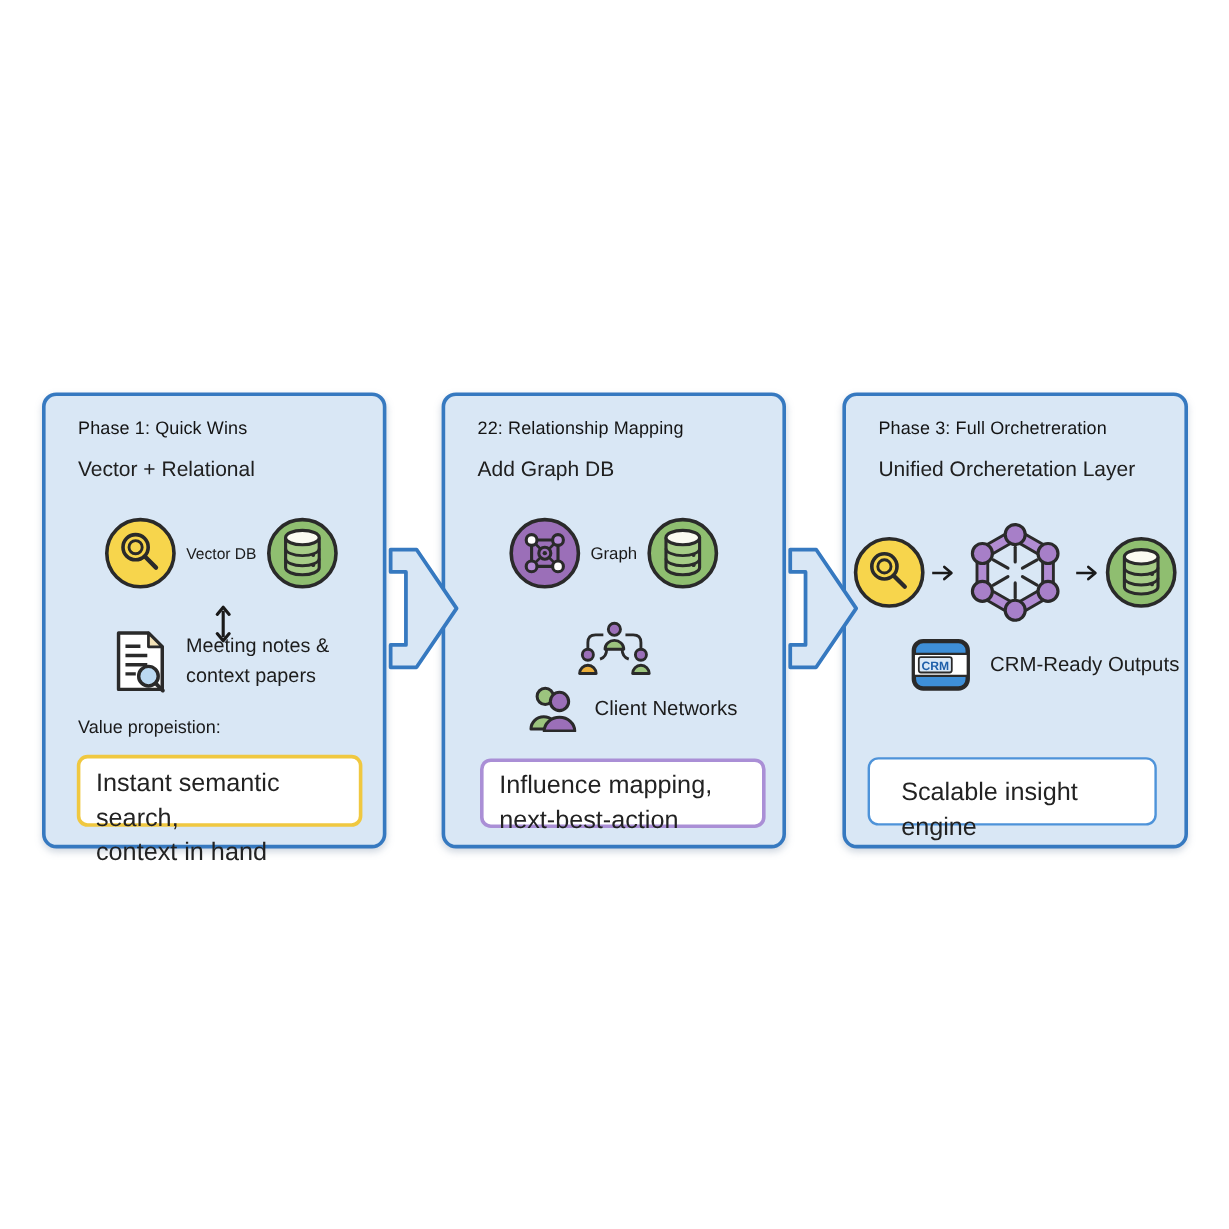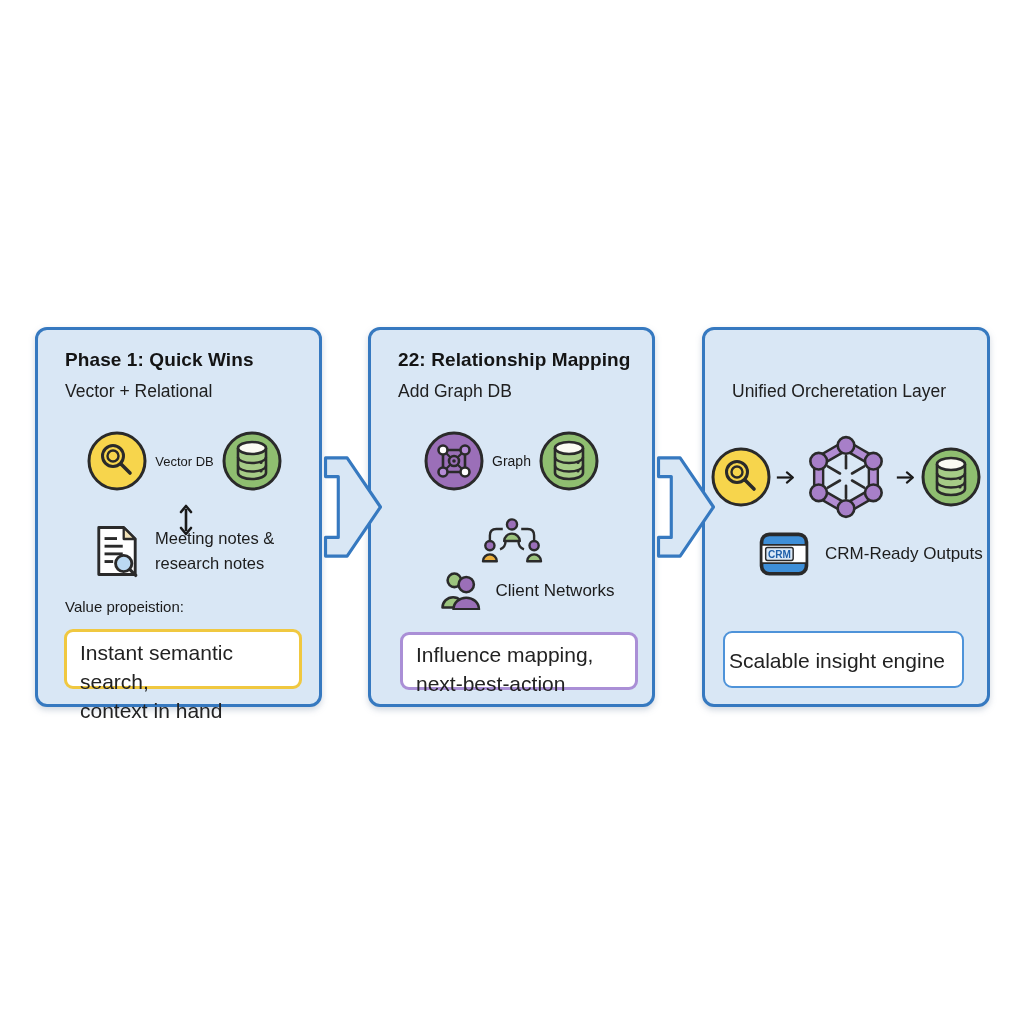--- a/index.html
+++ b/index.html
@@ -3,37 +3,37 @@
 <meta charset="utf-8">
 <style>
   html,body{margin:0;padding:0;background:#ffffff;}
   .canvas{position:relative;width:1024px;height:1024px;background:#ffffff;overflow:hidden;
           font-family:"Liberation Sans",sans-serif;color:#1a1a1a;}
   .panel{position:absolute;top:327px;height:380px;background:#D9E7F5;border:3px solid #3679C0;
          border-radius:12px;box-sizing:border-box;box-shadow:0 3px 6px rgba(120,140,165,.35);}
   .p1{left:35px;width:287px;}
   .p2{left:368px;width:287px;}
   .p3{left:702px;width:288px;}
-  .title{position:absolute;left:27px;top:19px;font-size:19px;font-weight:700;color:#141414;
+  .title{position:absolute;left:27px;top:19px;font-size:15px;font-weight:400;color:#141414;
          white-space:nowrap;letter-spacing:.1px;}
   .subtitle{position:absolute;left:27px;top:51px;font-size:17.5px;color:#202020;white-space:nowrap;}
   .duo{position:absolute;left:0;right:0;top:100px;display:flex;align-items:center;justify-content:center;gap:4px;}
   .duo.pad{padding-left:12px;}
   .duo-label{font-size:13px;color:#1a1a1a;margin:0 3px;white-space:nowrap;}
   .duo-label.md{font-size:14px;}
   .updown{position:absolute;left:0;right:0;top:173px;display:flex;justify-content:center;}
   .updown svg{margin-left:14px;}
   .note-row{position:absolute;left:56px;top:194px;display:flex;align-items:center;gap:15px;}
   .note-text{font-size:16.5px;color:#1c1c1c;line-height:1.5;}
   .value-heading{position:absolute;left:27px;top:268px;font-size:15px;color:#1a1a1a;}
   .value-box{position:absolute;background:#ffffff;border-radius:9px;font-size:21px;color:#222222;
              line-height:1.38;box-sizing:border-box;}
   .vb1{left:26px;top:299px;width:238px;height:60px;border:3px solid #F0C840;padding:7px 13px;}
   .vb2{left:29px;top:302px;width:238px;height:58px;border:3px solid #AA8FD6;padding:6px 13px;}
-  .vb3{left:18px;top:301px;width:241px;height:57px;border:2.5px solid #4E93D9;padding:14px 4px;}
+  .vb3{left:18px;top:301px;width:241px;height:57px;border:2.5px solid #4E93D9;padding:14px 26px;}
   .orgchart{position:absolute;left:0;right:0;top:187px;display:flex;justify-content:center;}
   .client-row{position:absolute;left:0;right:0;top:241px;display:flex;align-items:center;justify-content:center;gap:10px;padding-left:31px;}
   .client-label{font-size:17px;color:#1c1c1c;}
   .flow3{position:absolute;left:0;right:0;top:101px;display:flex;align-items:center;justify-content:center;gap:3px;}
   .crm-row{position:absolute;left:54px;top:202px;display:flex;align-items:center;gap:16px;}
   .crm-label{font-size:17px;color:#1c1c1c;}
   .flow-arrow{position:absolute;top:454px;width:64px;height:106px;z-index:5;}
   .fa1{left:321px;}
   .fa2{left:654px;}
   .icn{display:inline-flex;line-height:0;}
@@ -88,21 +88,21 @@
           <line x1="11" y1="15" x2="24" y2="15" stroke="#2A2A2A" stroke-width="3"></line>
           <line x1="11" y1="23" x2="30" y2="23" stroke="#2A2A2A" stroke-width="3"></line>
           <line x1="11" y1="31" x2="30" y2="31" stroke="#2A2A2A" stroke-width="3"></line>
           <line x1="11" y1="39" x2="20" y2="39" stroke="#2A2A2A" stroke-width="3"></line>
           <circle cx="31" cy="41" r="8.5" fill="#BBD9F2" stroke="#2A2A2A" stroke-width="3"></circle>
           <line x1="37.5" y1="47.5" x2="43.5" y2="53.5" stroke="#2A2A2A" stroke-width="3.4" stroke-linecap="round"></line>
         </svg>
       </span>
       <div class="note-text">
         <span>Meeting notes &amp;</span><br>
-        <span>research notes</span>
+        <span>context papers</span>
       </div>
     </div>
 
     <div class="value-heading">Value propeistion:</div>
 
     <div class="value-box vb1">
       <span>Instant semantic search,</span><br>
       <span>context in hand</span>
     </div>
   </div>
@@ -169,20 +169,21 @@
       <span class="client-label">Client Networks</span>
     </div>
 
     <div class="value-box vb2">
       <span>Influence mapping,</span><br>
       <span>next-best-action</span>
     </div>
   </div>
 
   <div class="panel p3">
+    <div class="title">Phase 3: Full Orchetreration</div>
     <div class="subtitle">Unified Orcheretation Layer</div>
 
     <div class="flow3">
       <span class="icn">
         <svg width="62" height="62" viewBox="0 0 62 62">
           <circle cx="31" cy="31" r="28" fill="#F7D54C" stroke="#2A2A2A" stroke-width="3"></circle>
           <circle cx="27" cy="26" r="10.5" fill="none" stroke="#2A2A2A" stroke-width="3"></circle>
           <circle cx="27" cy="26" r="5.5" fill="none" stroke="#2A2A2A" stroke-width="2.4"></circle>
           <line x1="35" y1="34" x2="44" y2="43" stroke="#2A2A2A" stroke-width="3.6" stroke-linecap="round"></line>
         </svg>

